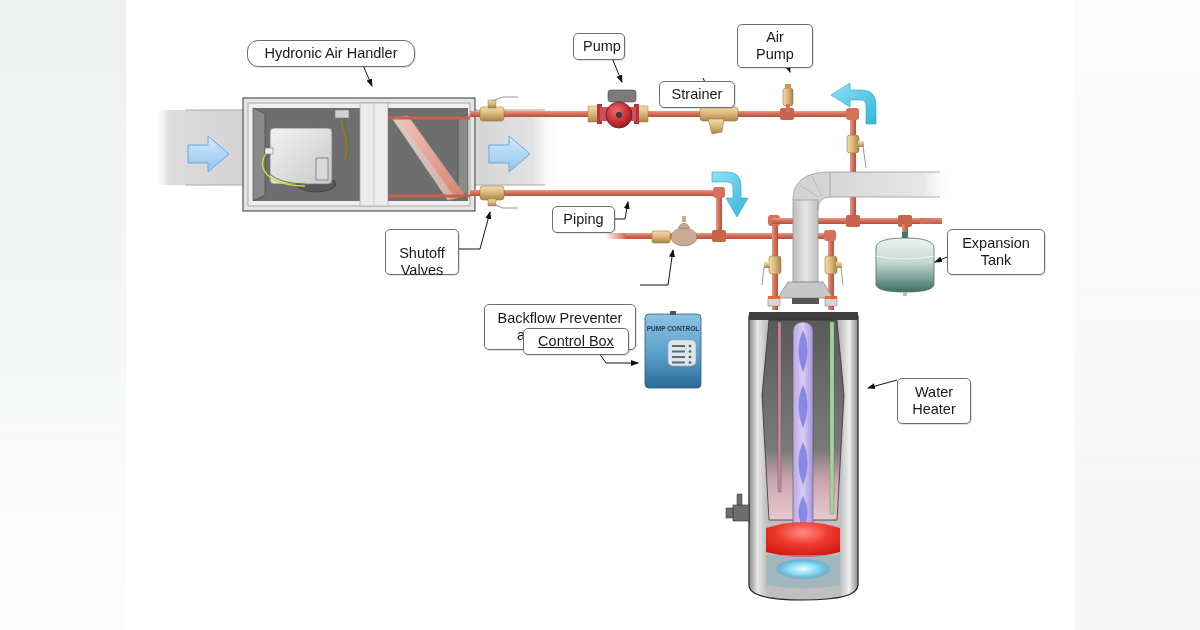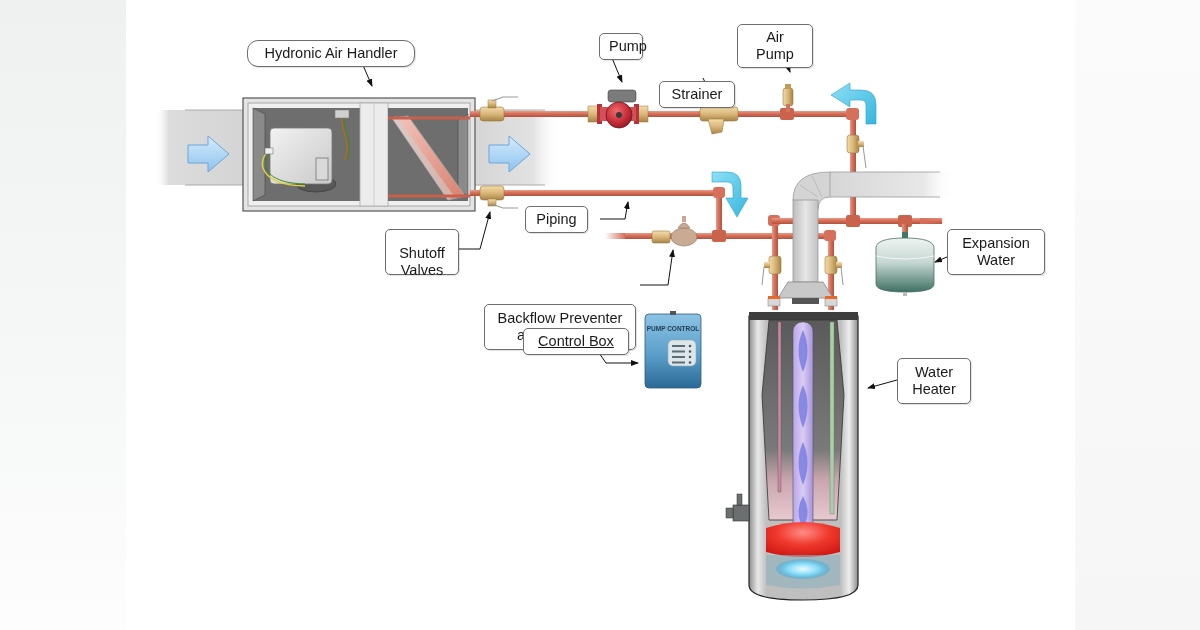--- a/index.html
+++ b/index.html
@@ -359,25 +359,25 @@
     <path d="M600,219 L625,219 L628,202" marker-end="url(#arrowHead)"></path>
     <path d="M448,249 L480,249 L490,212" marker-end="url(#arrowHead)"></path>
     <path d="M640,285 L668,285 L673,250" marker-end="url(#arrowHead)"></path>
     <path d="M947,257 L935,262" marker-end="url(#arrowHead)"></path>
     <path d="M597,350 L606,363 L638,363" marker-end="url(#arrowHead)"></path>
     <path d="M897,380 L868,388" marker-end="url(#arrowHead)"></path>
   </g>
 </svg>
 
 <div class="label" style="left:247px; top:40px; width:168px;border-radius:11px;">Hydronic Air Handler</div>
-<div class="label" style="left:599px; top:33px; width:44px;">Pump</div>
+<div class="label" style="left:573px; top:33px; width:52px;">Pump</div>
 <div class="label" style="left:659px; top:53px; width:76px;margin-top:28px;">Strainer</div>
 <div class="label" style="left:737px; top:24px; width:76px;">Air Pump</div>
-<div class="label" style="left:525px; top:206px; width:63px;">Piping</div>
+<div class="label" style="left:552px; top:206px; width:63px;">Piping</div>
 <div class="label" style="left:374px; top:229px; width:74px; height:46px; padding-top:15px;margin-left:11px;">Shutoff
 Valves</div>
 <div class="label" style="left:484px; top:261px; width:152px; height:46px; padding-top:5px;margin-top:43px;">Backflow Preventer
 and Fill Valve</div>
 <div class="label" style="left:947px; top:229px; width:98px; height:46px; padding-top:5px;">Expansion
-Water</div>
+Tank</div>
 <div class="label" style="left:523px; top:328px; width:106px;text-decoration:underline;">Control Box</div>
-<div class="label" style="left:897px; top:358px; width:74px; height:46px; padding-top:5px;">Water
+<div class="label" style="left:897px; top:378px; width:74px; height:46px; padding-top:5px;">Water
 Heater</div>
 
 </body></html>

